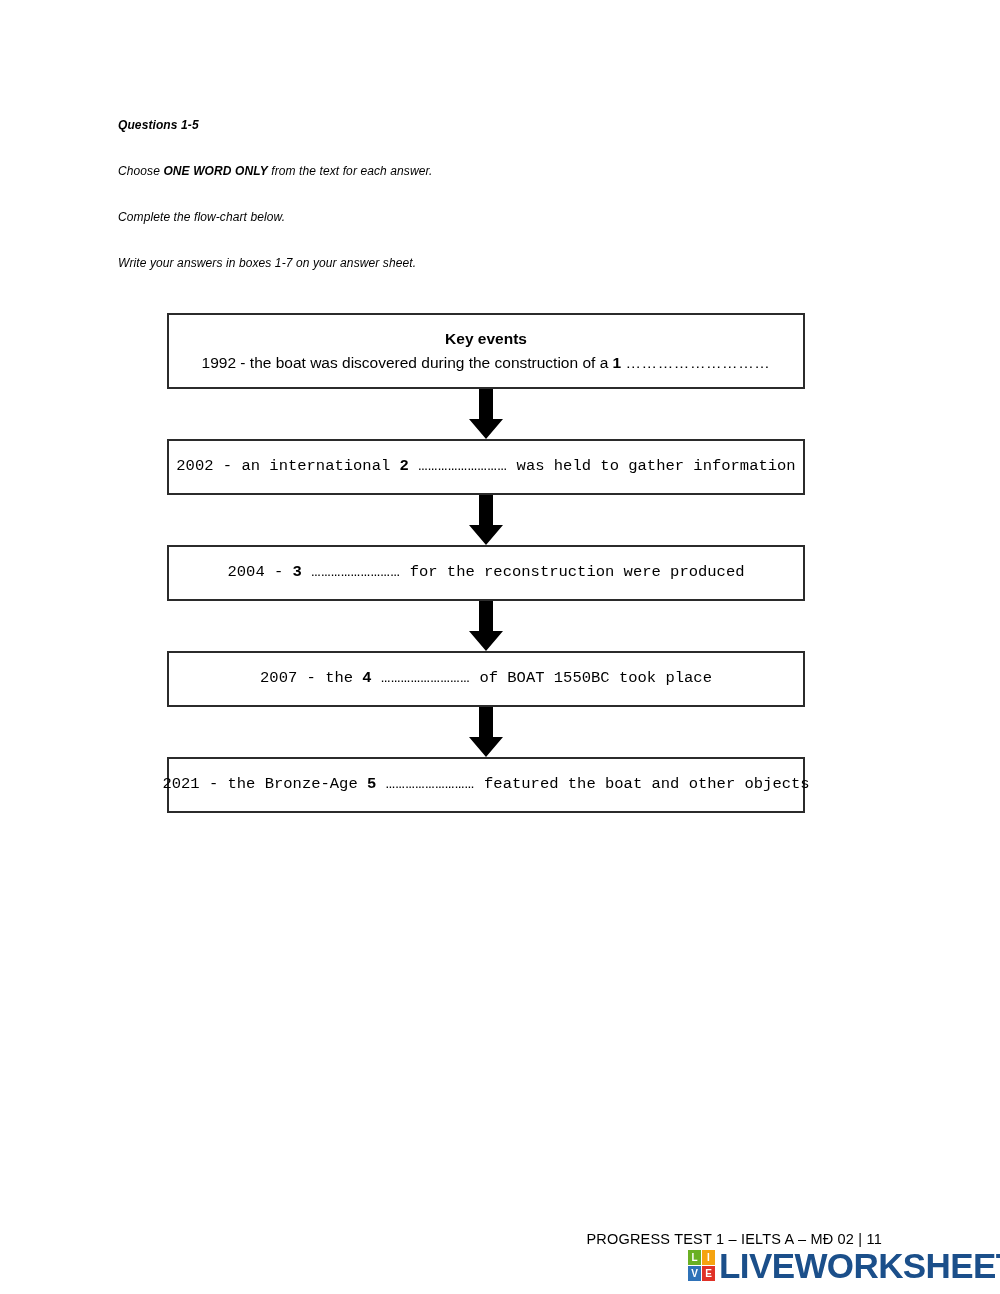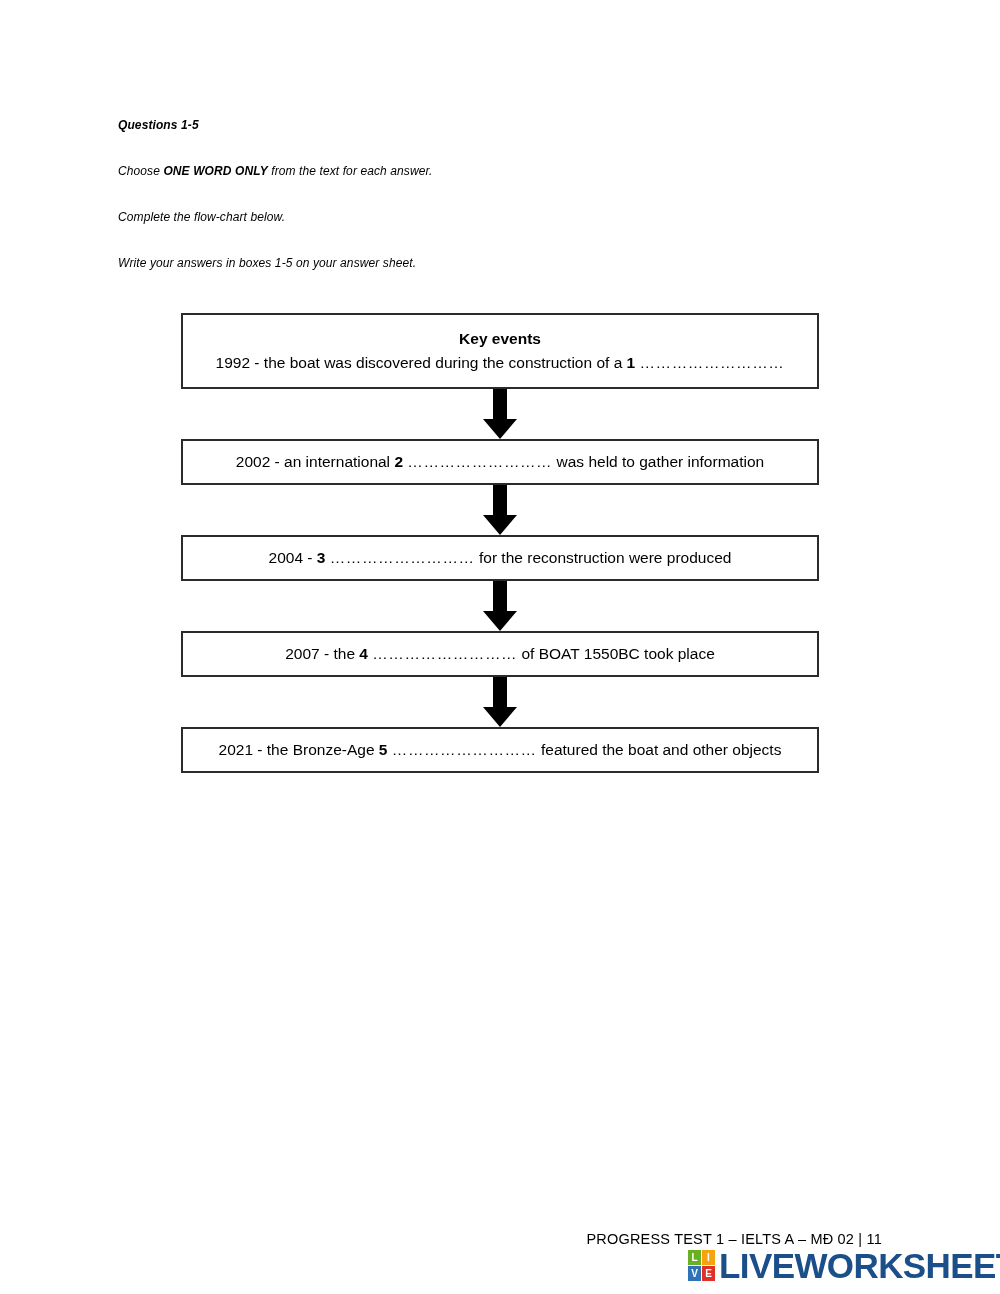--- a/index.html
+++ b/index.html
@@ -36,37 +36,37 @@
     font-style: italic;
   }
   .rubric b {
     font-weight: bold;
     font-style: italic;
   }
 
   
   .flow {
     position: absolute;
-    left: 181px;
+    left: 167px;
     top: 313px;
     width: 638px;
   }
   .fbox {
     position: relative;
     box-sizing: border-box;
     border: 2px solid #2b2b2b;
     background: #ffffff;
     width: 638px;
     display: flex;
     flex-direction: column;
     align-items: center;
     justify-content: center;
   }
   .fbox.first { height: 76px; }
-  .fbox.row   { height: 46px; }
+  .fbox.row   { height: 56px; font-family: Liberation Mono, monospace; }
 
   .box-title {
     font-weight: bold;
     font-size: 15.5px;
     line-height: 1.1;
     margin-bottom: 7px;
     text-align: center;
   }
   .box-text {
     font-size: 15.5px;
@@ -146,21 +146,21 @@
     font-family: "Liberation Sans", sans-serif;
   }
 </style>
 </head>
 <body>
 
 <div class="rubric">
   <p class="hd">Questions 1-5</p>
   <p><span>Choose </span><b>ONE WORD ONLY</b><span> from the text for each answer.</span></p>
   <p>Complete the flow-chart below.</p>
-  <p>Write your answers in boxes 1-5 on your answer sheet.</p>
+  <p>Write your answers in boxes 1-7 on your answer sheet.</p>
 </div>
 
 <div class="flow">
 
   <div class="fbox first">
     <div class="box-title">Key events</div>
     <div class="box-text"><span>1992 - the boat was discovered during the construction of a </span><span class="q">1</span> <span class="dots">………………………</span><span></span></div>
   </div>
 
   <div class="arrow">

